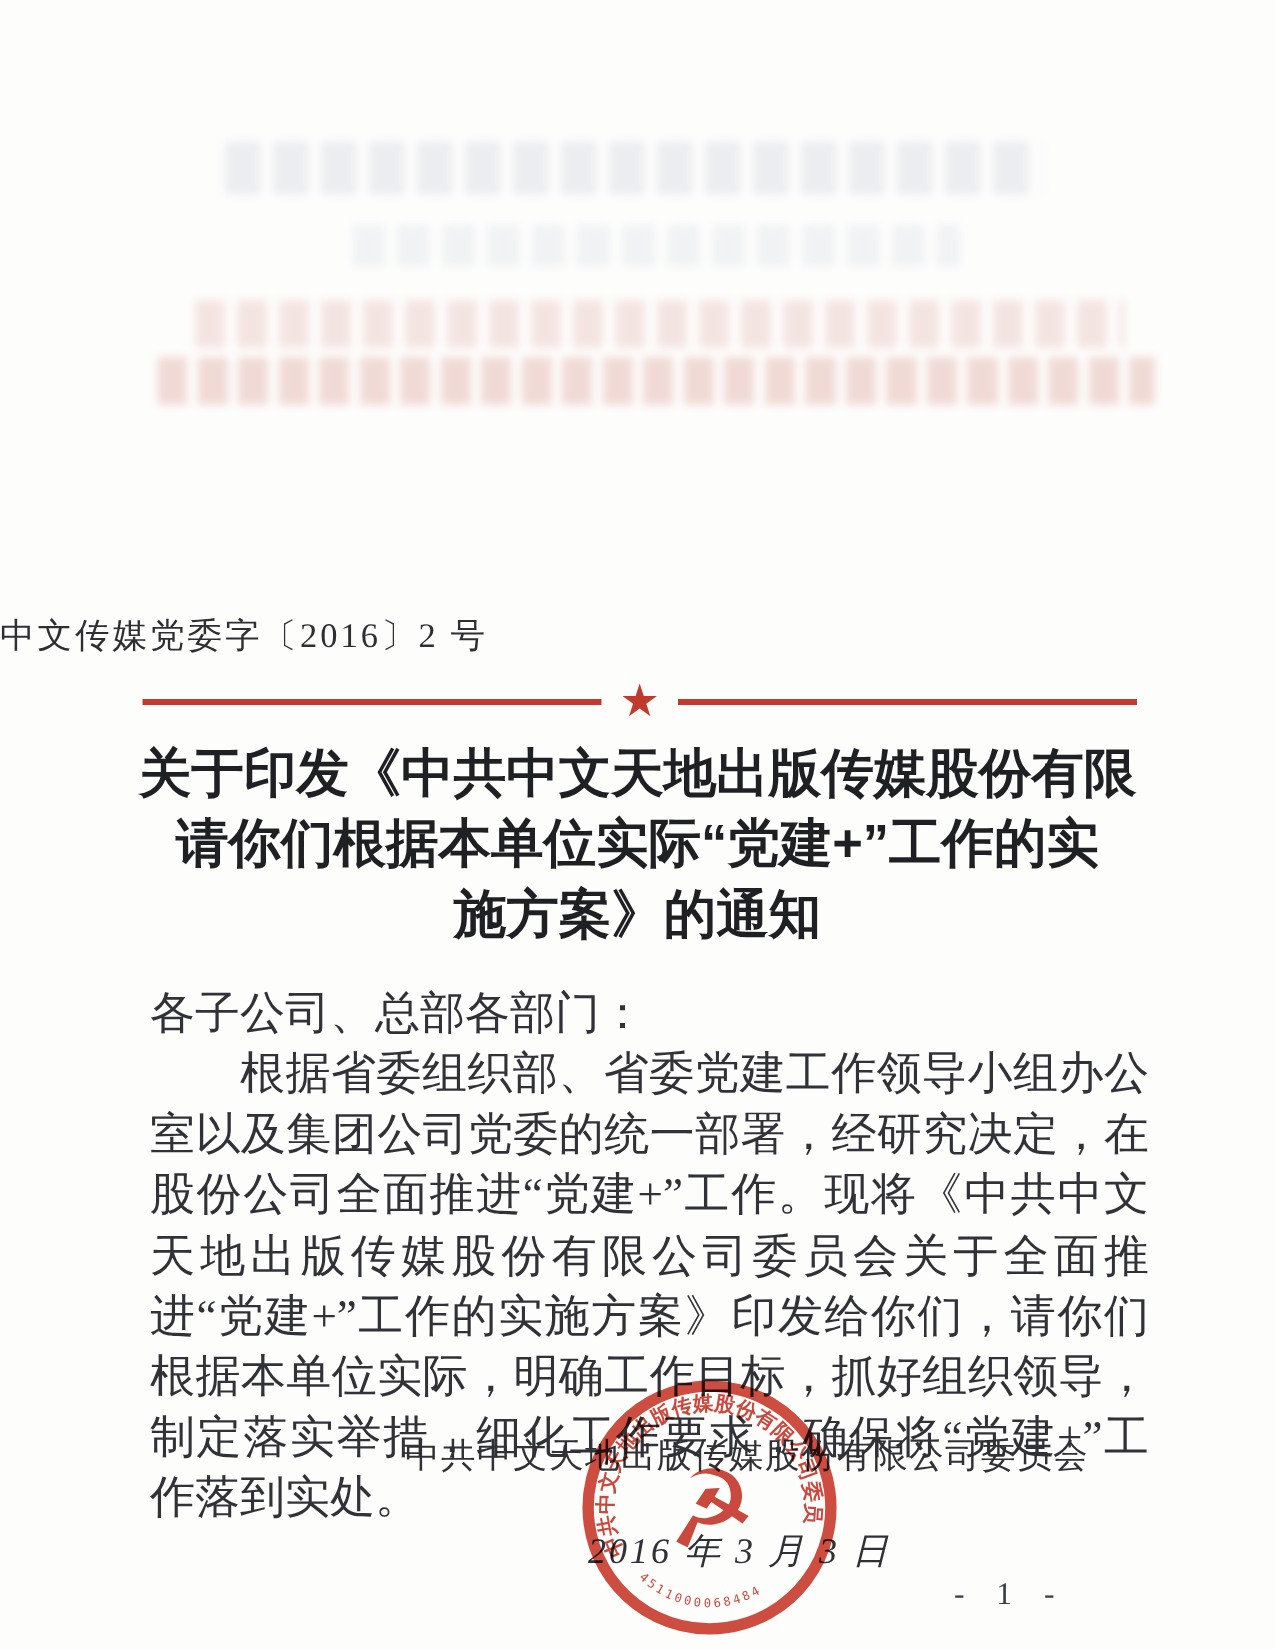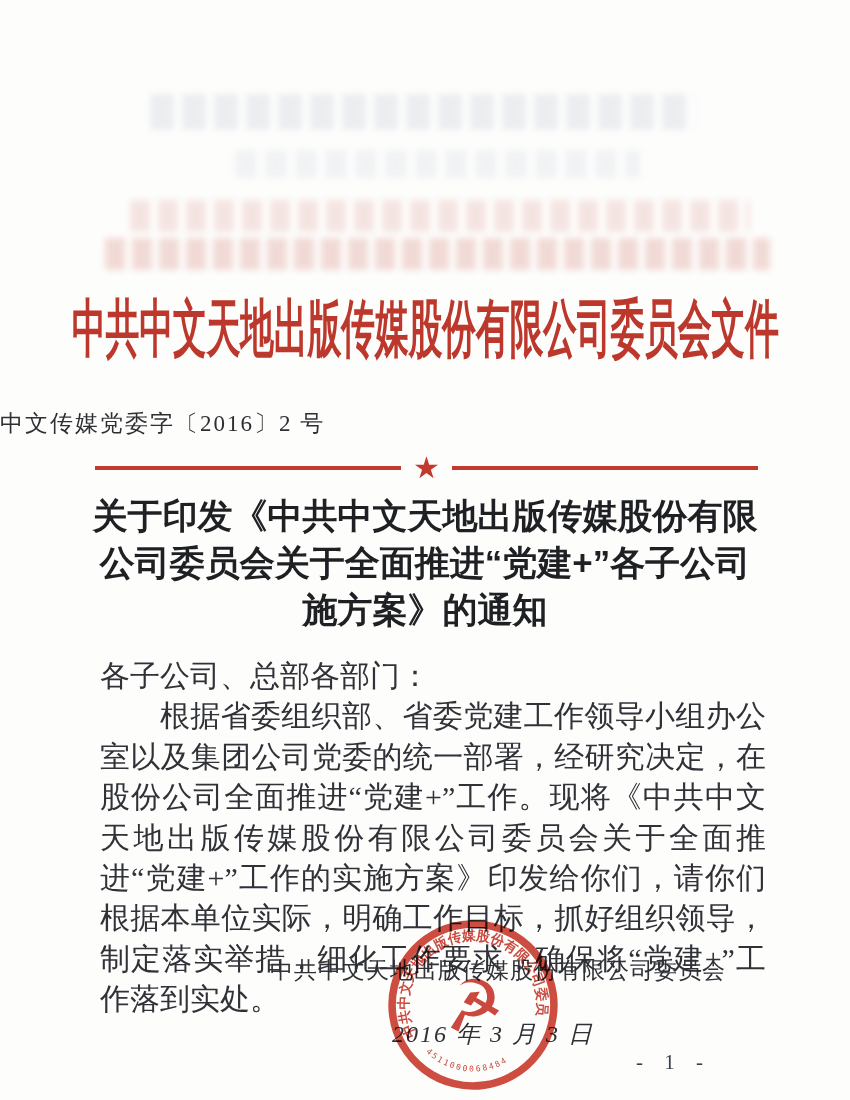--- a/index.html
+++ b/index.html
@@ -85,33 +85,32 @@
 </head>
 <body>
 
 <div class="page">
 
   <div class="ghost ghost-gray-1"></div>
   <div class="ghost ghost-gray-2"></div>
   <div class="ghost ghost-red-1"></div>
   <div class="ghost ghost-red-2"></div>
 
-  <h1 class="org-title"><span class="org-title-inner">中共中文天地出版传媒股份有限公司委员会文件</span></h1>
 
   <div class="doc-number">中文传媒党委字〔2016〕2 号</div>
 
   <div class="rule">
     <span class="rule-line"></span>
     <span class="rule-star">★</span>
     <span class="rule-line"></span>
   </div>
 
   <div class="doc-title">
     <div>关于印发《中共中文天地出版传媒股份有限</div>
-    <div>公司委员会关于全面推进“党建+”各子公司</div>
+    <div>请你们根据本单位实际“党建+”工作的实</div>
     <div>施方案》的通知</div>
   </div>
 
   <div class="body-block">
     <p class="salutation">各子公司、总部各部门：</p>
     <p class="para">根据省委组织部、省委党建工作领导小组办公室以及集团公司党委的统一部署，经研究决定，在股份公司全面推进“党建+”工作。现将《中共中文天地出版传媒股份有限公司委员会关于全面推进“党建+”工作的实施方案》印发给你们，请你们根据本单位实际，明确工作目标，抓好组织领导，制定落实举措，细化工作要求，确保将“党建+”工作落到实处。</p>
   </div>
 
   <div class="signature">中共中文天地出版传媒股份有限公司委员会</div>
   <div class="date">2016 年 3 月 3 日</div>

